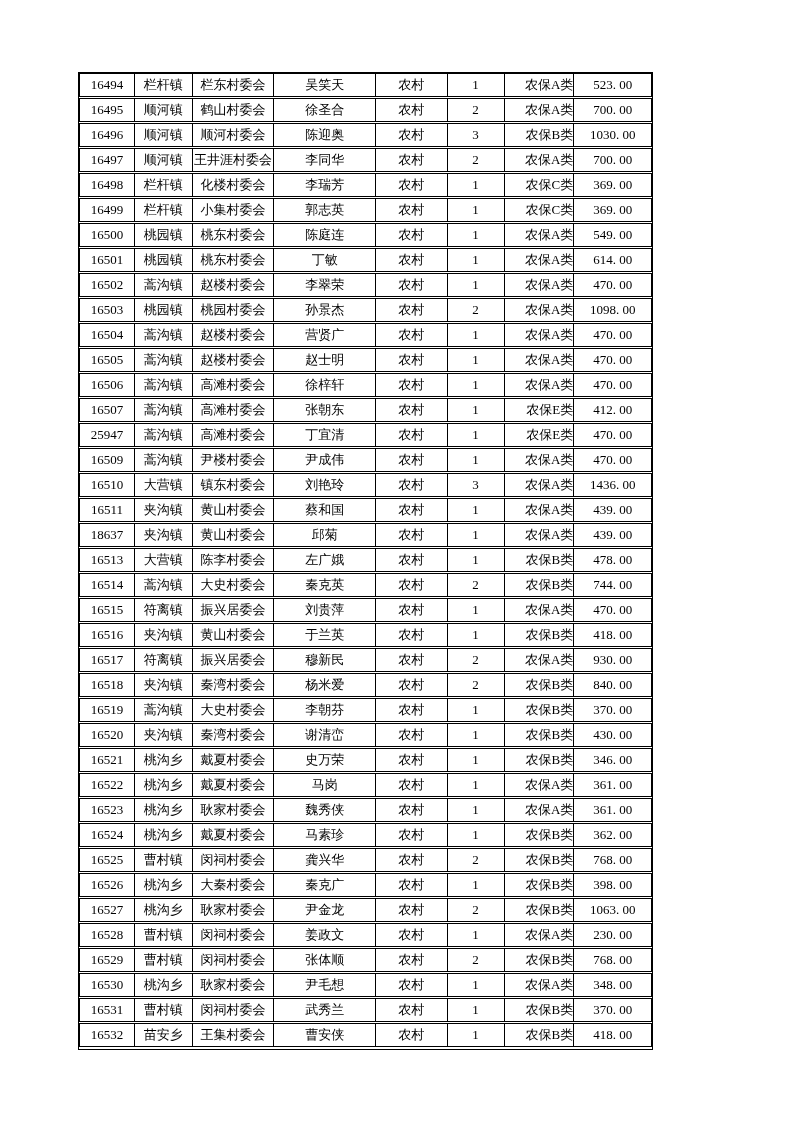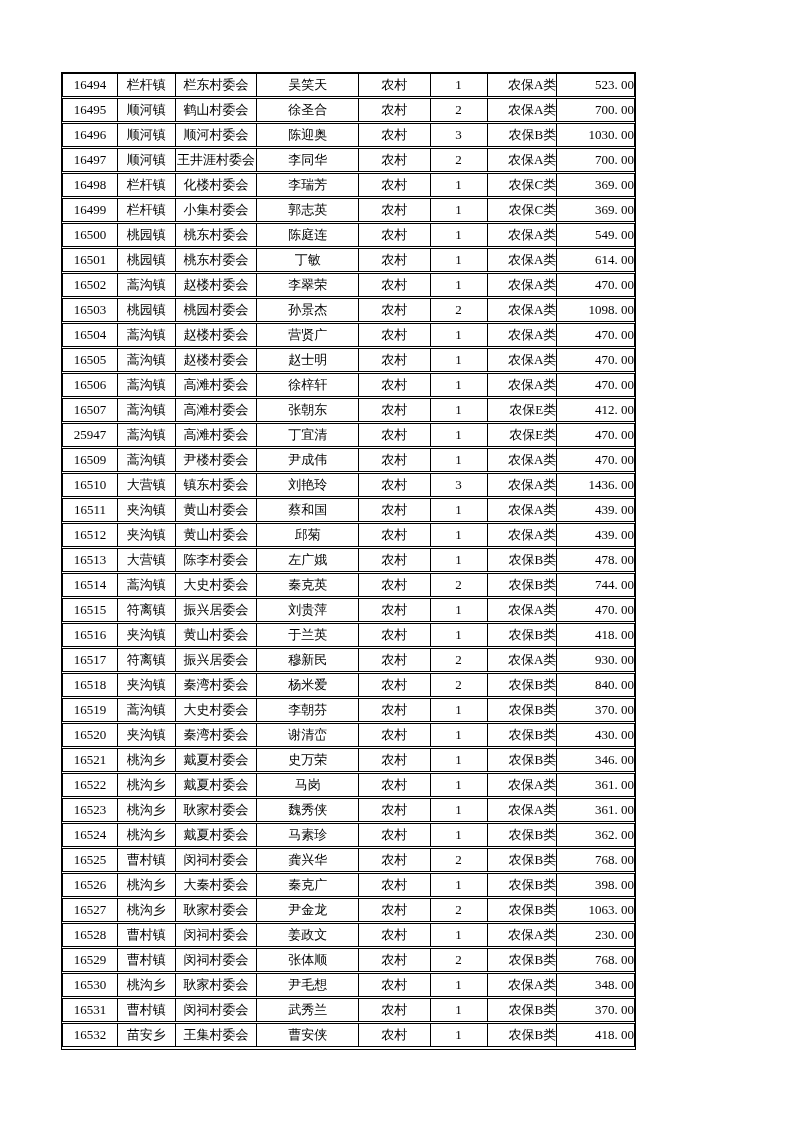--- a/index.html
+++ b/index.html
@@ -11,21 +11,21 @@
     position: relative;
     width: 793px;
     height: 1122px;
     background: #ffffff;
     font-family: "Liberation Serif", "DejaVu Serif", serif;
     color: #000000;
     overflow: hidden;
   }
   .data-table {
     position: absolute;
-    left: 61px;
+    left: 78px;
     top: 72px;
     width: 575px;
     box-sizing: border-box;
     border: 1px solid #000000;
   }
   .row {
     display: flex;
     box-sizing: border-box;
     height: 24px;
     border: 1px solid #000000;
@@ -40,21 +40,20 @@
     border-right: 1px solid #000000;
     text-align: center;
     font-size: 13px;
     line-height: 22px;
     white-space: nowrap;
     overflow: hidden;
     color: #000000;
   }
   .cell:last-child {
     border-right: none;
-    text-align: right;
   }
   .c0 { width: 55px; }  
   .c1 { width: 58px; }  
   .c2 { width: 82px; font-family: Liberation Serif, serif; }  
   .c3 { width: 102px; } 
   .c4 { width: 72px; }  
   .c5 { width: 57px; }  
   .c6 { width: 70px; text-align: right; }  
   .c7 { width: 77px; }  
 </style>
@@ -238,21 +237,21 @@
           <div class="cell c0">16511</div>
           <div class="cell c1">夹沟镇</div>
           <div class="cell c2">黄山村委会</div>
           <div class="cell c3">蔡和国</div>
           <div class="cell c4">农村</div>
           <div class="cell c5">1</div>
           <div class="cell c6">农保A类</div>
           <div class="cell c7">439. 00</div>
         </div>
         <div class="row">
-          <div class="cell c0">16512</div>
+          <div class="cell c0">18637</div>
           <div class="cell c1">夹沟镇</div>
           <div class="cell c2">黄山村委会</div>
           <div class="cell c3">邱菊</div>
           <div class="cell c4">农村</div>
           <div class="cell c5">1</div>
           <div class="cell c6">农保A类</div>
           <div class="cell c7">439. 00</div>
         </div>
         <div class="row">
           <div class="cell c0">16513</div>

